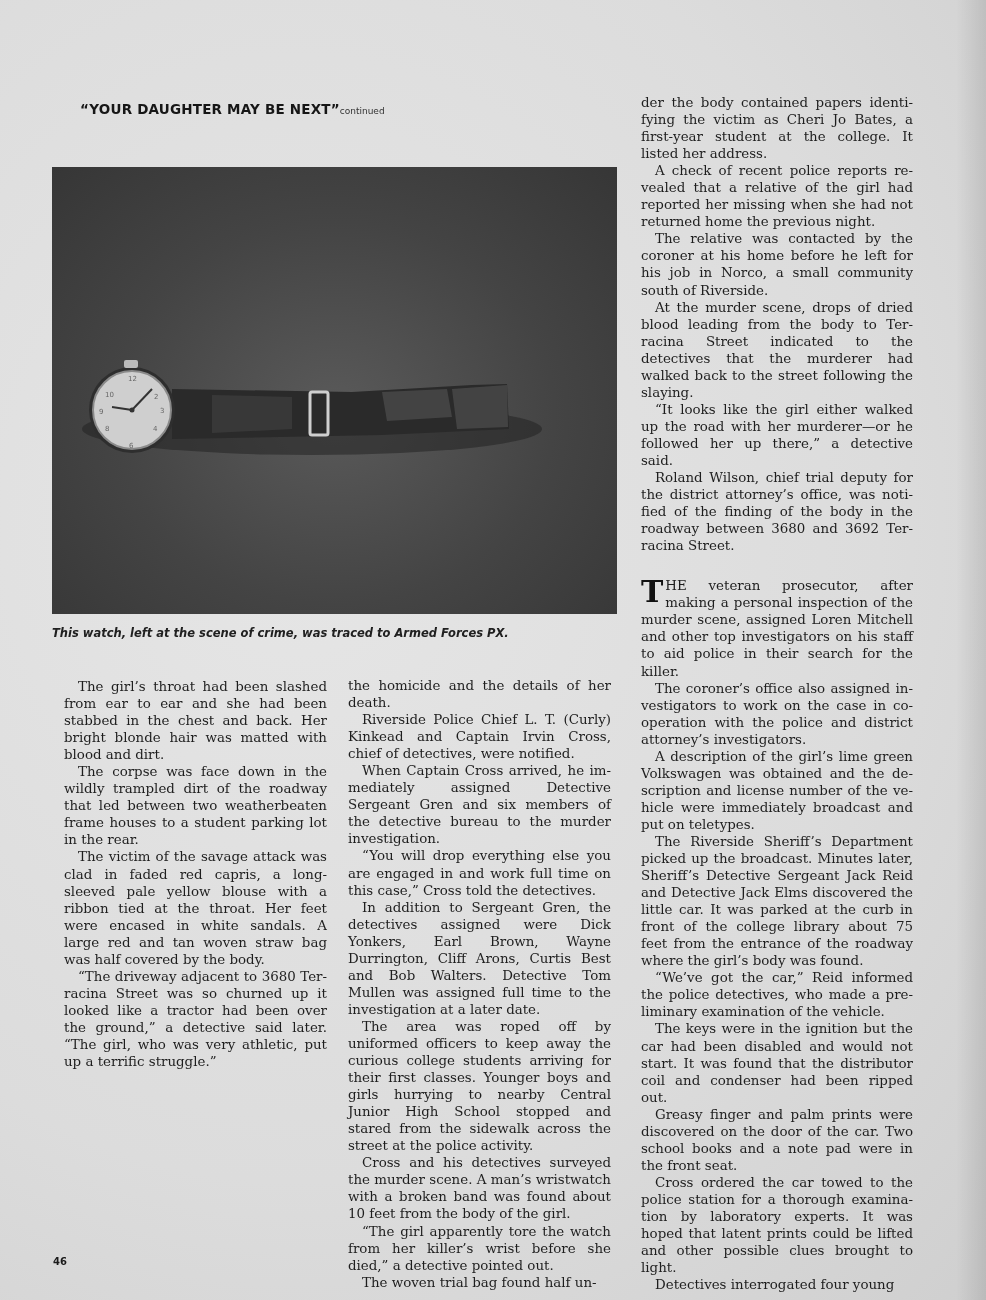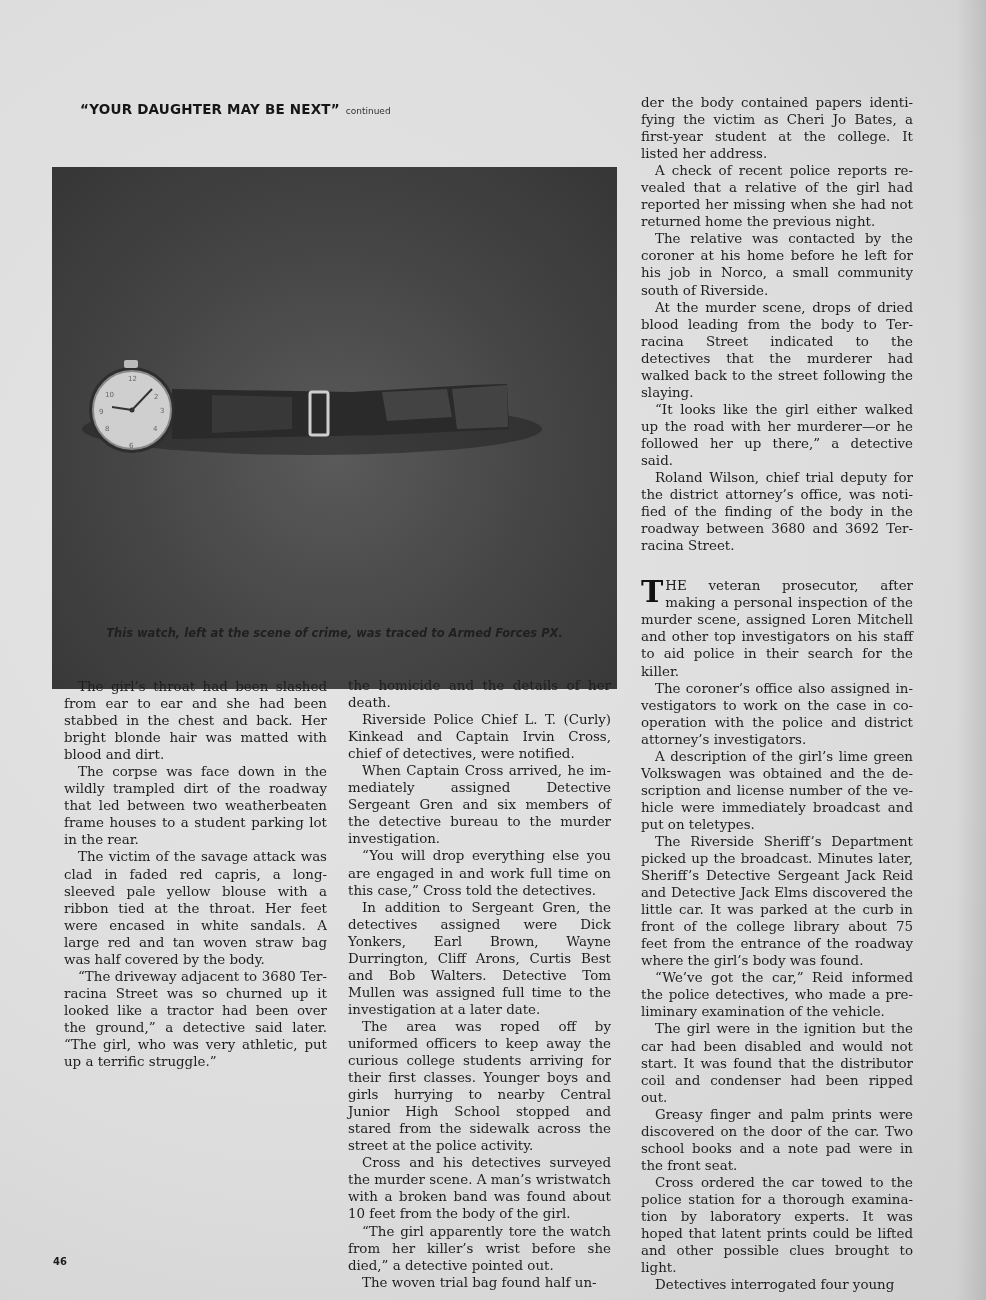--- a/index.html
+++ b/index.html
@@ -19,32 +19,32 @@
     content: ""; position: absolute; right: 0; top: 0; width: 30px; height: 1300px;
     background: linear-gradient(to right, rgba(0,0,0,0) 0%, rgba(0,0,0,0.10) 100%);
   }
   .headline {
     position: absolute; left: 80px; top: 101px;
     font-family: "DejaVu Sans", "Liberation Sans", sans-serif;
     font-weight: bold; font-size: 13.5px; letter-spacing: 0.2px;
     color: #161616; white-space: nowrap;
   }
   .headline .cont {
-    font-weight: normal; font-size: 9px; margin-left: 6px; letter-spacing: 0;
+    font-weight: normal; font-size: 9px; margin-left: 0; letter-spacing: 0;
     color: #333;
   }
   .photo {
-    position: absolute; left: 52px; top: 167px; width: 565px; height: 522px;
+    position: absolute; left: 52px; top: 167px; width: 565px; height: 447px;
     background:
       radial-gradient(ellipse at 50% 55%, #5a5a5a 0%, #444 55%, #363636 100%);
     overflow: hidden;
   }
   .photo svg { position: absolute; left: 0; top: 0; }
   .caption {
-    position: absolute; left: 52px; top: 626px; width: 565px; text-align: center;
+    position: absolute; left: 52px; top: 626px; width: 565px; 
     font-family: "DejaVu Sans", "Liberation Sans", sans-serif;
     font-style: italic; font-weight: bold; font-size: 11.5px; color: #202020;
   }
   .col {
     position: absolute; width: 263px;
     font-size: 13.4px; line-height: 17.05px;
     text-align: justify; hyphens: manual;
   }
   .col p { margin: 0; text-indent: 14px; }
   .col p.noindent { text-indent: 0; }
@@ -131,20 +131,20 @@
     <p>The relative was contacted by the coroner at his home before he left for his job in Norco, a small community south of Riverside.</p>
     <p>At the murder scene, drops of dried blood leading from the body to Ter­racina Street indicated to the detectives that the murderer had walked back to the street following the slaying.</p>
     <p>“It looks like the girl either walked up the road with her murderer—or he followed her up there,” a detective said.</p>
     <p>Roland Wilson, chief trial deputy for the district attorney’s office, was noti­fied of the finding of the body in the roadway between 3680 and 3692 Ter­racina Street.</p>
     <div class="gap"></div>
     <p class="dropcap-p"><span class="dropcap">T</span><span>HE veteran prosecutor, after making a personal inspection of the murder scene, assigned Loren Mitchell and other top investigators on his staff to aid police in their search for the killer.</span></p>
     <p>The coroner’s office also assigned in­vestigators to work on the case in co­operation with the police and district attorney’s investigators.</p>
     <p>A description of the girl’s lime green Volkswagen was obtained and the de­scription and license number of the ve­hicle were immediately broadcast and put on teletypes.</p>
     <p>The Riverside Sheriff’s Department picked up the broadcast. Minutes later, Sheriff’s Detective Sergeant Jack Reid and Detective Jack Elms discovered the little car. It was parked at the curb in front of the college library about 75 feet from the entrance of the road­way where the girl’s body was found.</p>
     <p>“We’ve got the car,” Reid informed the police detectives, who made a pre­liminary examination of the vehicle.</p>
-    <p>The girl were in the ignition but the car had been disabled and would not start. It was found that the dis­tributor coil and condenser had been ripped out.</p>
+    <p>The keys were in the ignition but the car had been disabled and would not start. It was found that the dis­tributor coil and condenser had been ripped out.</p>
     <p>Greasy finger and palm prints were discovered on the door of the car. Two school books and a note pad were in the front seat.</p>
     <p>Cross ordered the car towed to the police station for a thorough examina­tion by laboratory experts. It was hoped that latent prints could be lifted and other possible clues brought to light.</p>
     <p>Detectives interrogated four young</p>
   </div>
 
   <div class="page-number">46</div>
 </div>
 
 </body></html>

